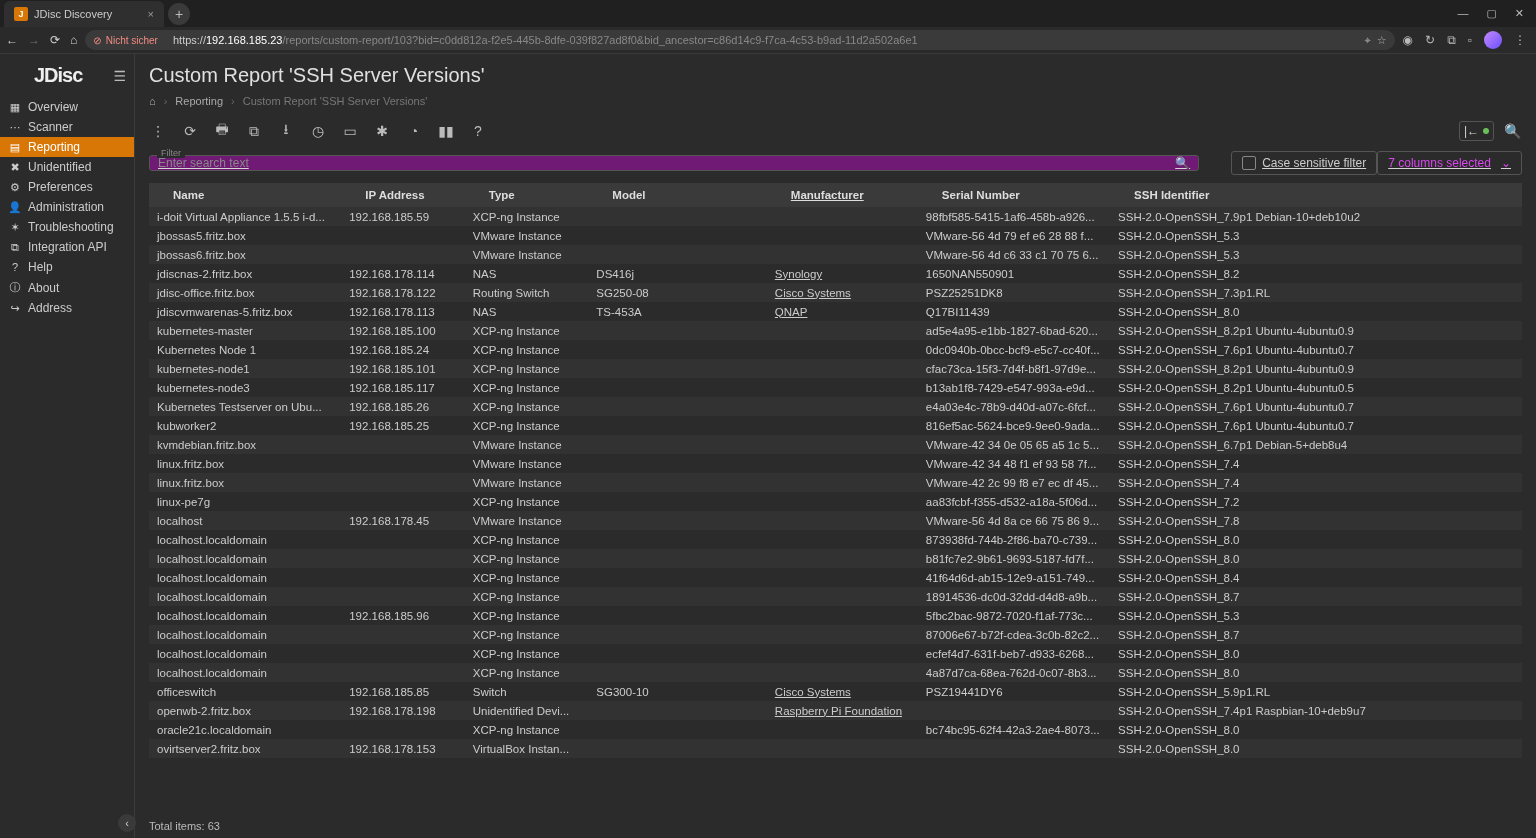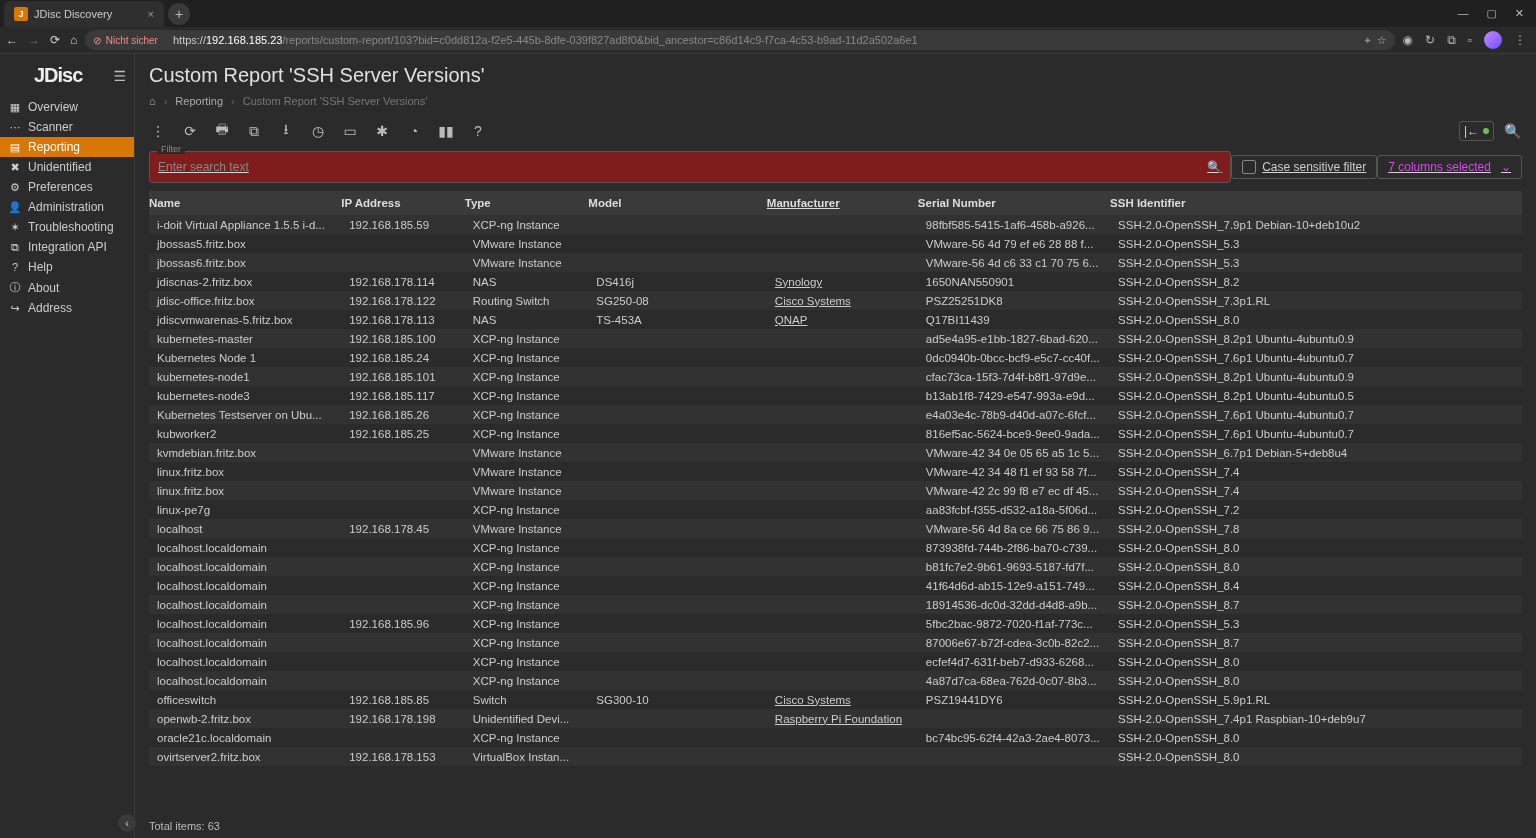--- a/index.html
+++ b/index.html
@@ -48,31 +48,31 @@
 
 .toolbar { display:flex; align-items:center; padding:4px 14px 8px; gap:14px;}
 .toolbar .tb-icon { color:#bbb; cursor:pointer; font-size:14px; width:18px; text-align:center;}
 .toolbar .right-tools { margin-left:auto; display:flex; align-items:center; gap:10px;}
 .live-indicator { display:flex; align-items:center; gap:4px; border:1px solid #555; border-radius:3px; padding:2px 4px;}
 .live-dot { width:6px; height:6px; background:#6bbf59; border-radius:50%;}
 
 .filter-row { display:flex; align-items:center; padding:0 14px 8px;text-decoration:underline;}
 .filter-box { position:relative; flex:1;}
 .filter-label { position:absolute; top:-7px; left:8px; font-size:9px; color:#888; background:#2b2b2b; padding:0 4px;}
-.filter-input-wrap { border:1px solid #555; border-radius:3px; display:flex; align-items:center; padding:8px 8px; background:#7f1d1d;}
+.filter-input-wrap { border:1px solid #555; border-radius:3px; display:flex; align-items:center; padding:0 8px; background:#701a75;}
 .filter-input { flex:1; background:transparent; border:none; color:#ccc; font-size:12px; outline:none;}
 .filter-input::placeholder { color:#888;}
 .search-icon { color:#aaa; cursor:pointer;}
-.case-toggle { display:flex; align-items:center; gap:6px; font-size:12px; color:#ccc; border:1px solid #555; border-radius:3px; padding:4px 10px; cursor:pointer;}
+.case-toggle { display:flex; align-items:center; gap:6px; font-size:12px; color:#ccc; border:1px solid #555; border-radius:3px; padding:4px 10px; cursor:pointer;margin-left:32px;}
 .checkbox { width:14px; height:14px; border:1px solid #888; border-radius:2px;}
 .column-select { display:flex; align-items:center; gap:10px; border:1px solid #555; border-radius:3px; padding:4px 10px; font-size:12px; color:#d946ef; cursor:pointer; min-width:130px;}
 
 .table-wrap { flex:1; overflow:auto; position:relative; margin:0 14px;}
 table { width:100%; border-collapse:collapse; font-size:11.5px;}
-thead th { text-align:left; padding:6px 0; font-weight:600; color:#ddd; background:#3a3a3a; position:sticky; top:0;}
+thead th { text-align:left; padding:6px 24px; font-weight:600; color:#ddd; background:#3a3a3a; position:sticky; top:0;}
 tbody td { padding:3px 8px; color:#ccc; white-space:nowrap; overflow:hidden; text-overflow:ellipsis; max-width:0;}
 tbody tr:nth-child(odd) { background:#323232;}
 tbody tr:nth-child(even) { background:#2b2b2b;}
 tbody tr { height:19px;}
 
 .col-name { width:14%;}
 .col-ip { width:9%;}
 .col-type { width:9%;}
 .col-model { width:13%;}
 .col-mfr { width:11%;text-decoration:underline;}

